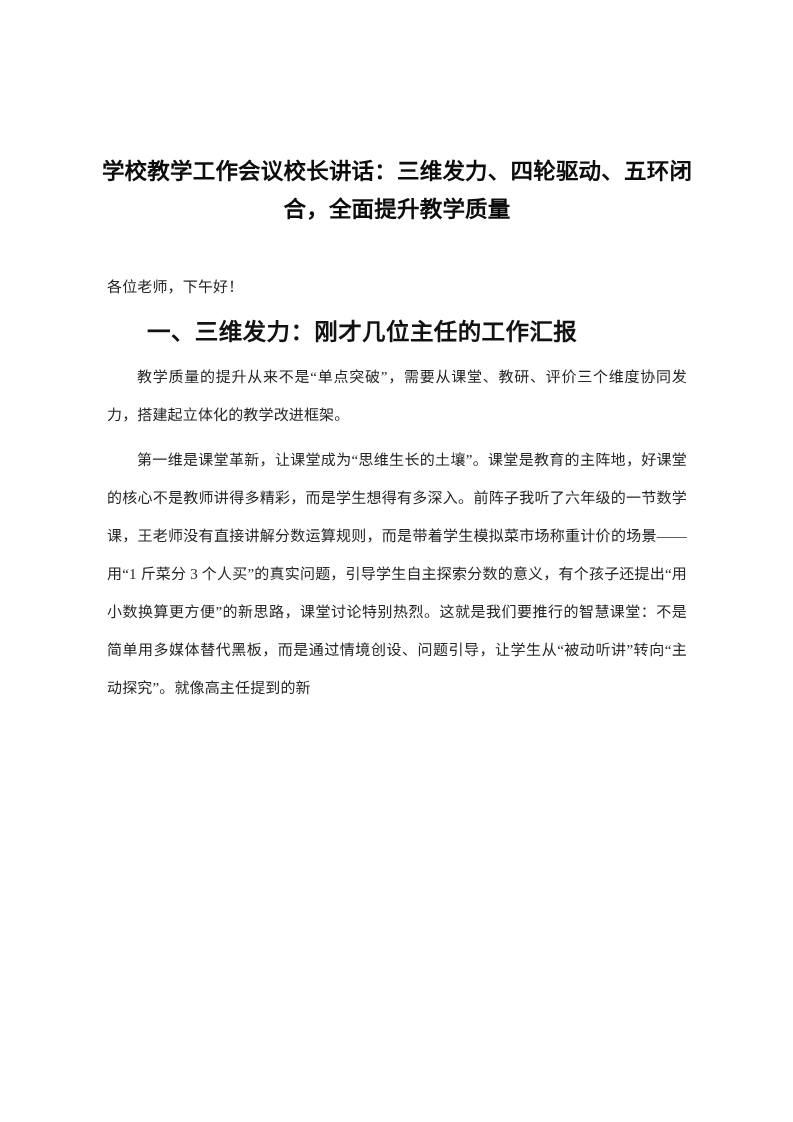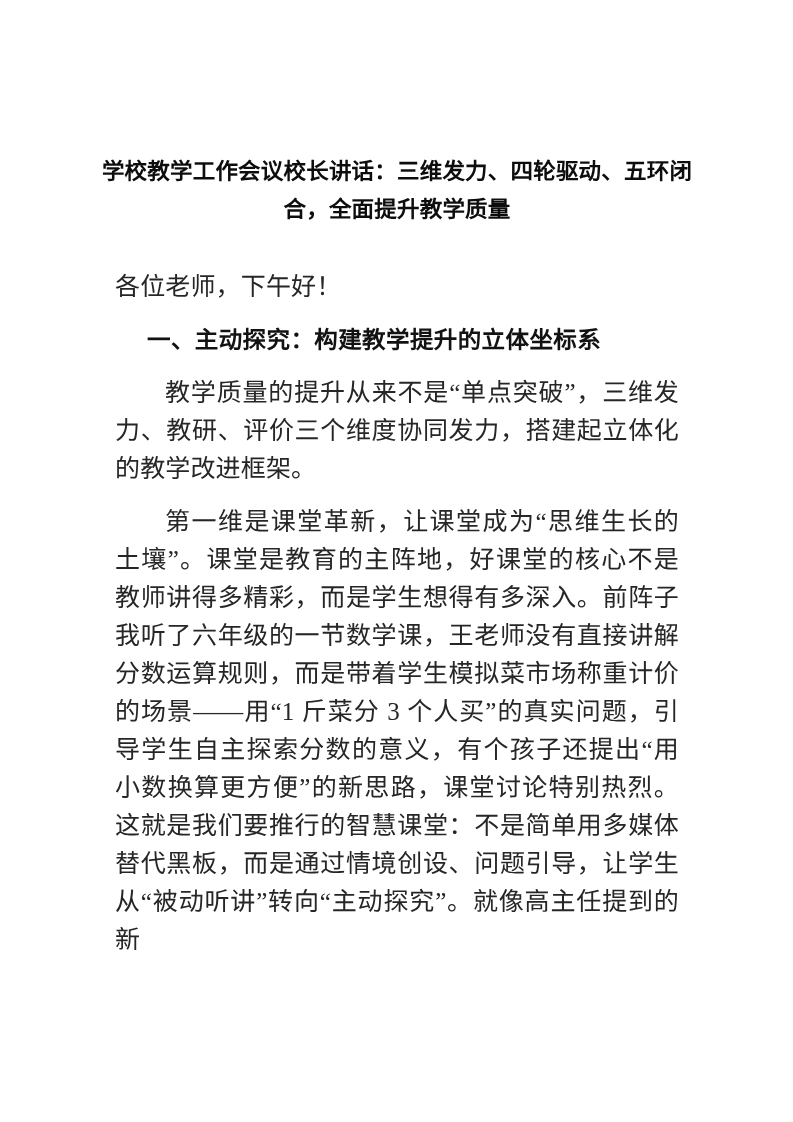--- a/index.html
+++ b/index.html
@@ -41,23 +41,23 @@
     font-size: 22.5px;
     line-height: 38px;
     letter-spacing: 0.2px;
     text-align: center;
     color: #0d0d0d;
     word-break: break-all;
   }
 
   
   .para {
-    margin: 15px;
+    margin: 7px;
     font-family: "Liberation Serif", "DejaVu Serif", serif;
-    font-size: 25px;
+    font-size: 15px;
     line-height: 38px;
     color: #262626;
     text-align: justify;
     text-justify: inter-ideograph;
     word-break: break-all;
     letter-spacing: 0.15px;
   }
 
   .para.indent {
     text-indent: 2em;
@@ -86,21 +86,21 @@
 
 <div class="page">
 
   <div class="content">
 
     <h1 class="doc-title">学校教学工作会议校长讲话：三维发力、四轮驱动、五环闭合，全面提升教学质量</h1>
 
     <p class="para first">各位老师，下午好！</p>
 
 
-    <p class="section-heading">一、主动探究：构建教学提升的立体坐标系</p>
+    <p class="section-heading">一、三维发力：刚才几位主任的工作汇报</p>
 
-    <p class="para indent">教学质量的提升从来不是“单点突破”，三维发力、教研、评价三个维度协同发力，搭建起立体化的教学改进框架。</p>
+    <p class="para indent">教学质量的提升从来不是“单点突破”，需要从课堂、教研、评价三个维度协同发力，搭建起立体化的教学改进框架。</p>
 
     <p class="para indent">第一维是课堂革新，让课堂成为“思维生长的土壤”。课堂是教育的主阵地，好课堂的核心不是教师讲得多精彩，而是学生想得有多深入。前阵子我听了六年级的一节数学课，王老师没有直接讲解分数运算规则，而是带着学生模拟菜市场称重计价的场景——用“1 斤菜分 3 个人买”的真实问题，引导学生自主探索分数的意义，有个孩子还提出“用小数换算更方便”的新思路，课堂讨论特别热烈。这就是我们要推行的智慧课堂：不是简单用多媒体替代黑板，而是通过情境创设、问题引导，让学生从“被动听讲”转向“主动探究”。就像高主任提到的新</p>
 
   </div>
 
 </div>
 
 </body></html>

